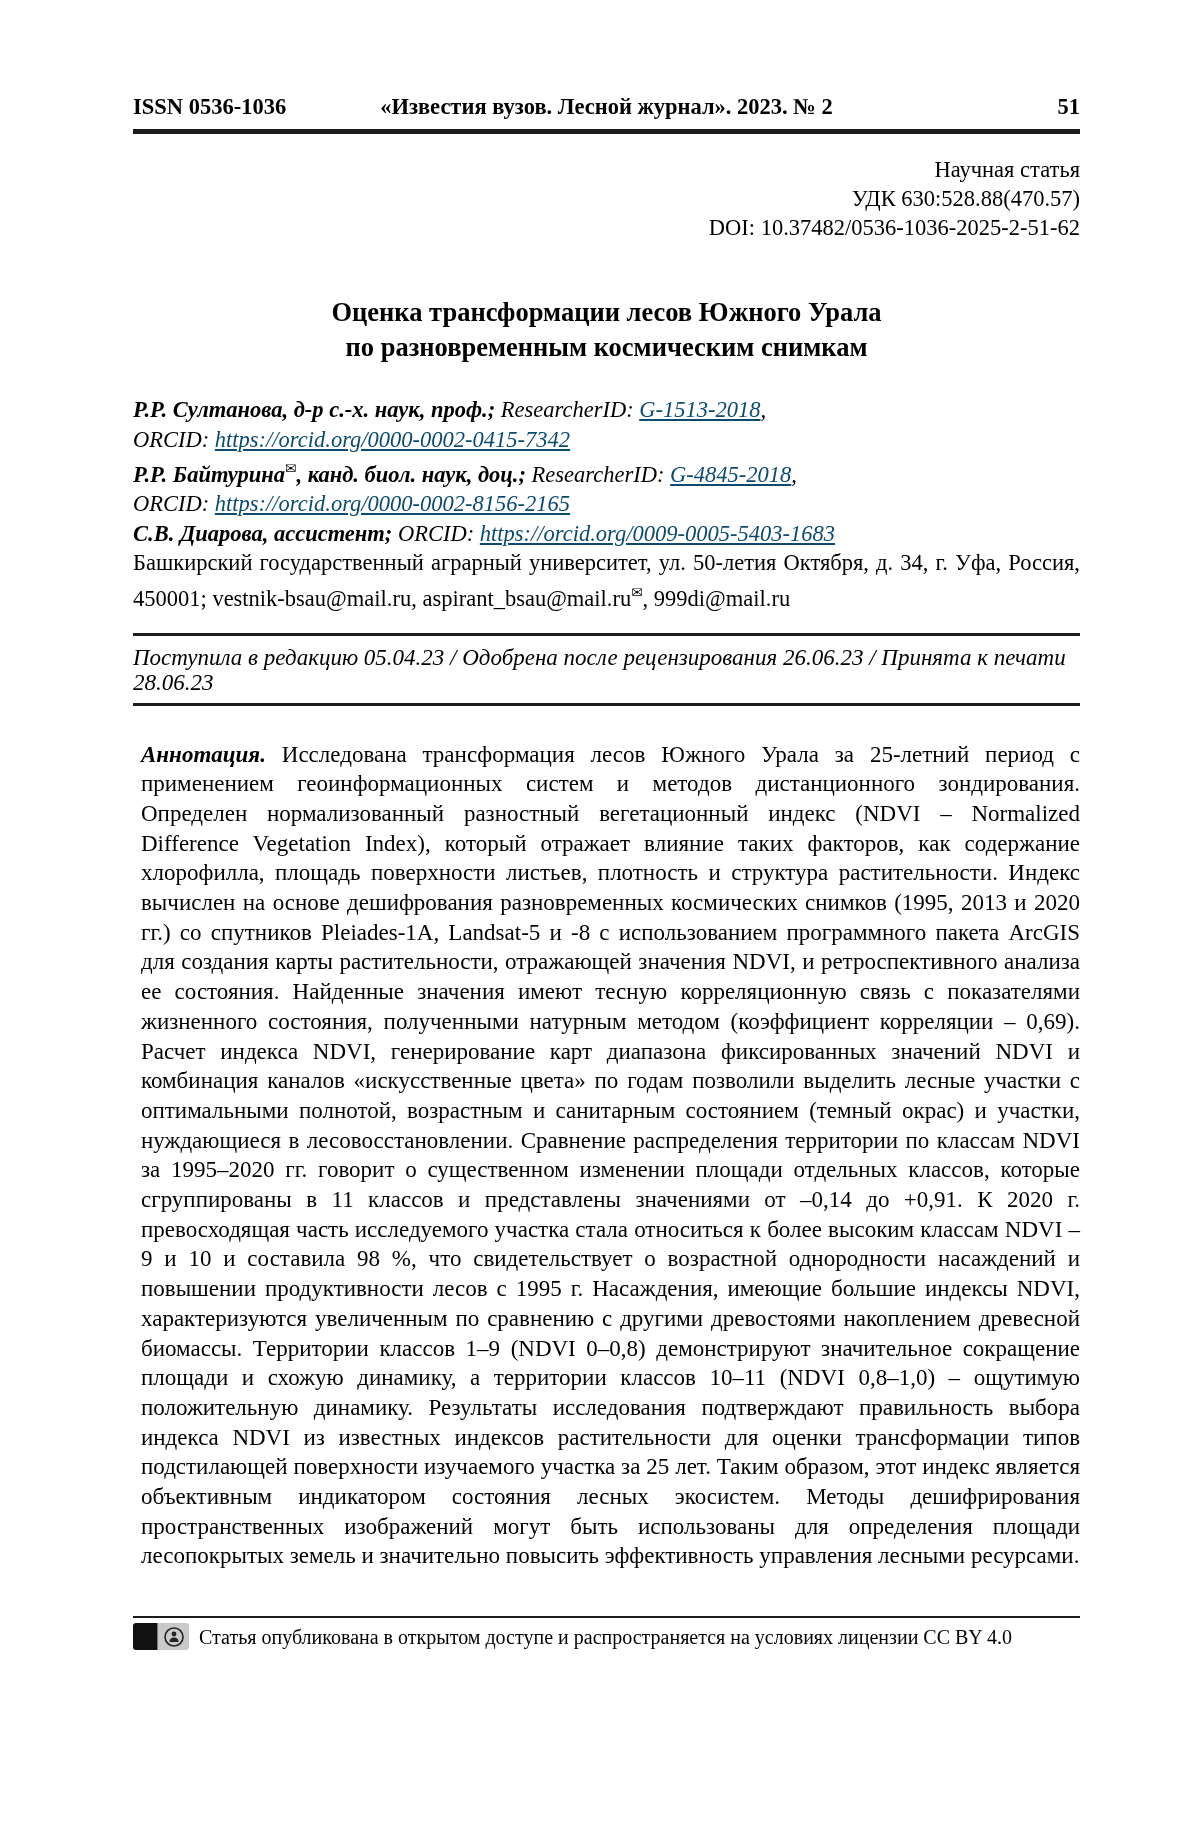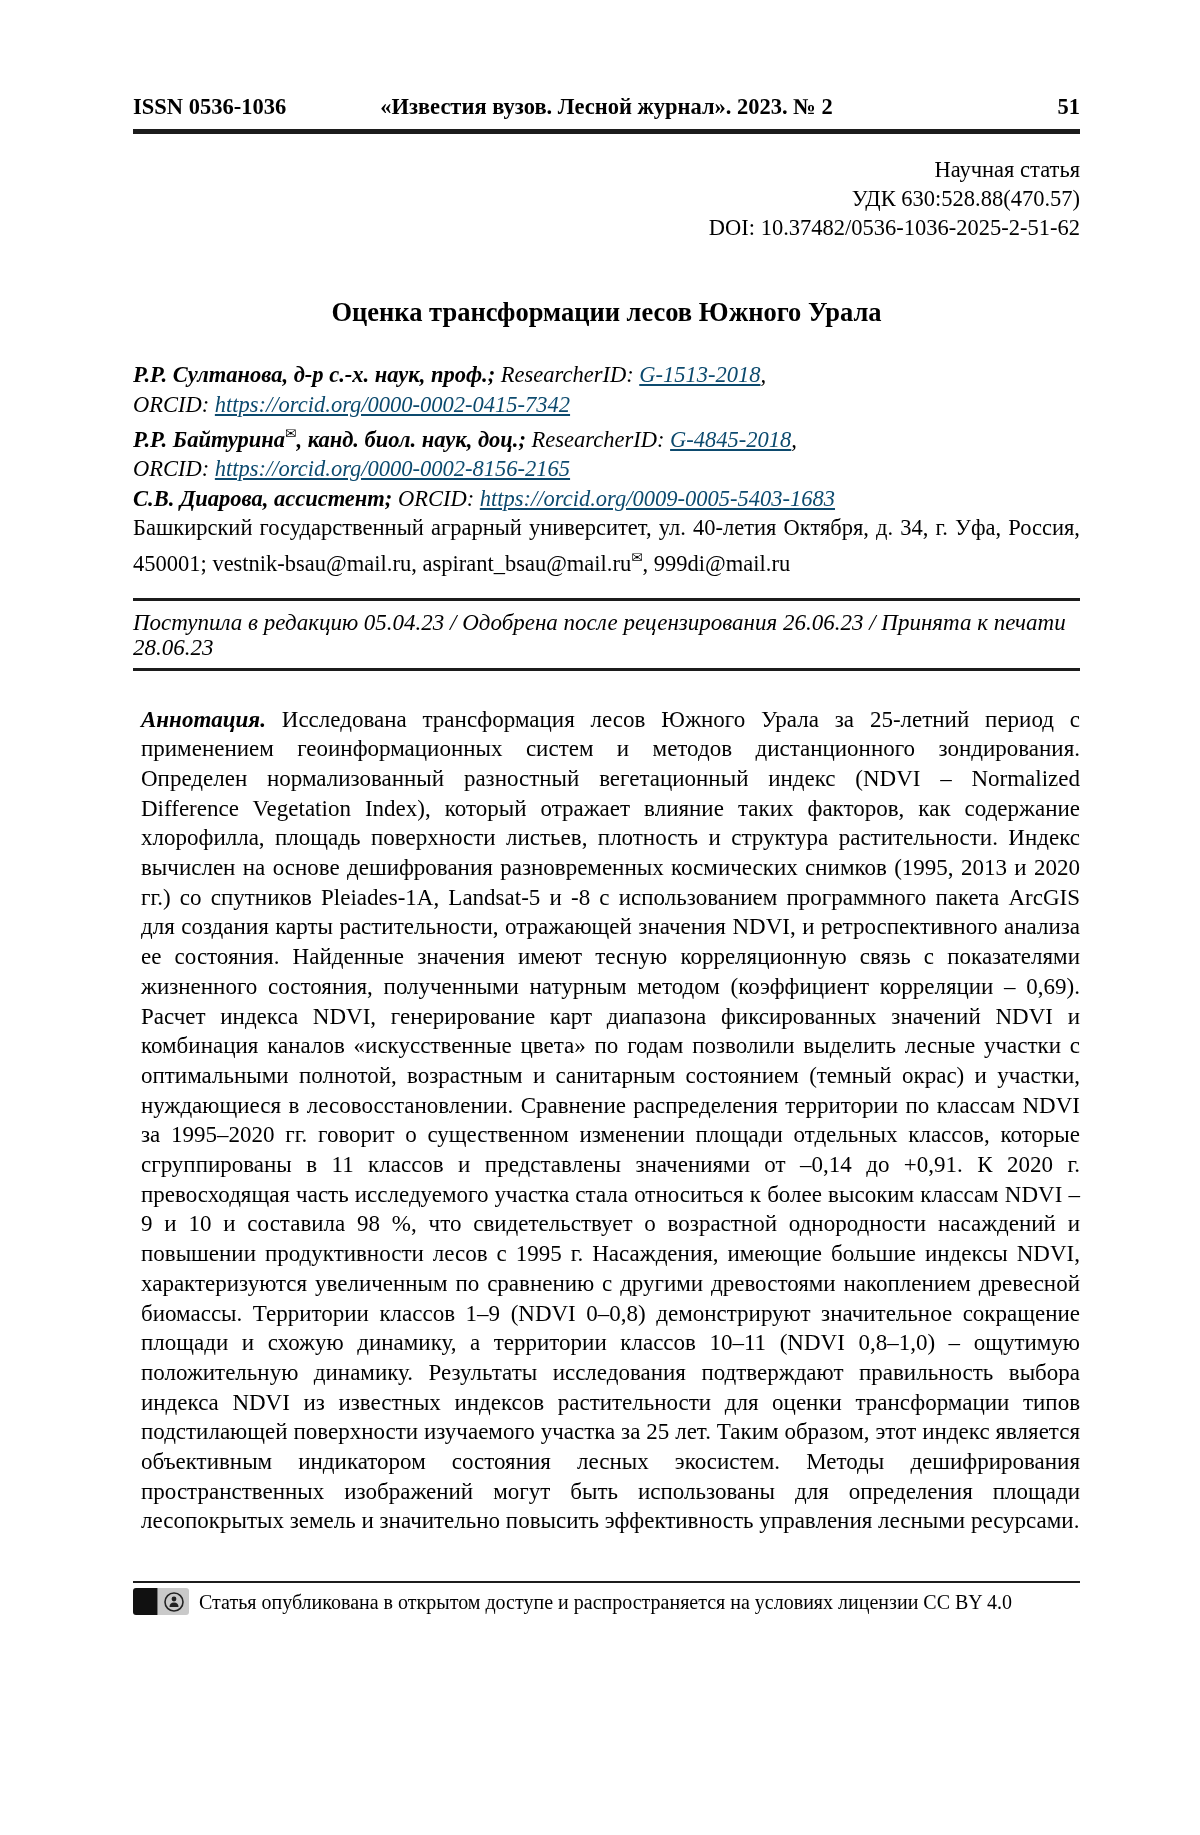--- a/index.html
+++ b/index.html
@@ -62,32 +62,33 @@
   <div class="double-rule"></div>
 
   <div class="meta">
     <div>Научная статья</div>
     <div>УДК 630:528.88(470.57)</div>
     <div>DOI: 10.37482/0536-1036-2025-2-51-62</div>
   </div>
 
   <h1 class="title">
     <div>Оценка трансформации лесов Южного Урала</div>
+    <div>по разновременным космическим снимкам</div>
   </h1>
 
   <div class="authors">
     <p><span class="bi">Р.Р. Султанова, д-р с.-х. наук, проф.;</span><span class="i"> ResearcherID: </span><a class="link">G-1513-2018</a><span class="i">,</span></p>
     <p><span class="i">ORCID: </span><a class="link">https://orcid.org/0000-0002-0415-7342</a></p>
 
     <p><span class="bi">Р.Р. Байтурина</span><sup class="mark">✉</sup><span class="bi">, канд. биол. наук, доц.;</span><span class="i"> ResearcherID: </span><a class="link">G-4845-2018</a><span class="i">,</span></p>
     <p><span class="i">ORCID: </span><a class="link">https://orcid.org/0000-0002-8156-2165</a></p>
 
     <p><span class="bi">С.В. Диарова, ассистент;</span><span class="i"> ORCID: </span><a class="link">https://orcid.org/0009-0005-5403-1683</a></p>
 
-    <p class="affil"><span>Башкирский государственный аграрный университет, ул. 40-летия Октября, д. 34, г. Уфа, Россия, 450001; vestnik-bsau@mail.ru, aspirant_bsau@mail.ru</span><sup class="mark">✉</sup><span>, 999di@mail.ru</span></p>
+    <p class="affil"><span>Башкирский государственный аграрный университет, ул. 50-летия Октября, д. 34, г. Уфа, Россия, 450001; vestnik-bsau@mail.ru, aspirant_bsau@mail.ru</span><sup class="mark">✉</sup><span>, 999di@mail.ru</span></p>
   </div>
 
   <div class="rule rule-top"></div>
   <p class="dates">Поступила в редакцию 05.04.23 / Одобрена после рецензирования 26.06.23 / Принята к печати 28.06.23</p>
   <div class="rule"></div>
 
   <p class="abstract"><span class="bi">Аннотация.</span><span> Исследована трансформация лесов Южного Урала за 25-летний период с применением геоинформационных систем и методов дистанционного зондирования. Определен нормализованный разностный вегетационный индекс (NDVI – Normalized Difference Vegetation Index), который отражает влияние таких факторов, как содержание хлорофилла, площадь поверхности листьев, плотность и структура растительности. Индекс вычислен на основе дешифрования разновременных космических снимков (1995, 2013 и 2020 гг.) со спутников Pleiades-1A, Landsat-5 и -8 с использованием программного пакета ArcGIS для создания карты растительности, отражающей значения NDVI, и ретроспективного анализа ее состояния. Найденные значения имеют тесную корреляционную связь с показателями жизненного состояния, полученными натурным методом (коэффициент корреляции – 0,69). Расчет индекса NDVI, генерирование карт диапазона фиксированных значений NDVI и комбинация каналов «искусственные цвета» по годам позволили выделить лесные участки с оптимальными полнотой, возрастным и санитарным состоянием (темный окрас) и участки, нуждающиеся в лесовосстановлении. Сравнение распределения территории по классам NDVI за 1995–2020 гг. говорит о существенном изменении площади отдельных классов, которые сгруппированы в 11 классов и представлены значениями от –0,14 до +0,91. К 2020 г. превосходящая часть исследуемого участка стала относиться к более высоким классам NDVI – 9 и 10 и составила 98 %, что свидетельствует о возрастной однородности насаждений и повышении продуктивности лесов с 1995 г. Насаждения, имеющие большие индексы NDVI, характеризуются увеличенным по сравнению с другими древостоями накоплением древесной биомассы. Территории классов 1–9 (NDVI 0–0,8) демонстрируют значительное сокращение площади и схожую динамику, а территории классов 10–11 (NDVI 0,8–1,0) – ощутимую положительную динамику. Результаты исследования подтверждают правильность выбора индекса NDVI из известных индексов растительности для оценки трансформации типов подстилающей поверхности изучаемого участка за 25 лет. Таким образом, этот индекс является объективным индикатором состояния лесных экосистем. Методы дешифрирования пространственных изображений могут быть использованы для определения площади лесопокрытых земель и значительно повысить эффективность управления лесными ресурсами.</span></p>
 
   <div class="footer-rule"></div>
 

